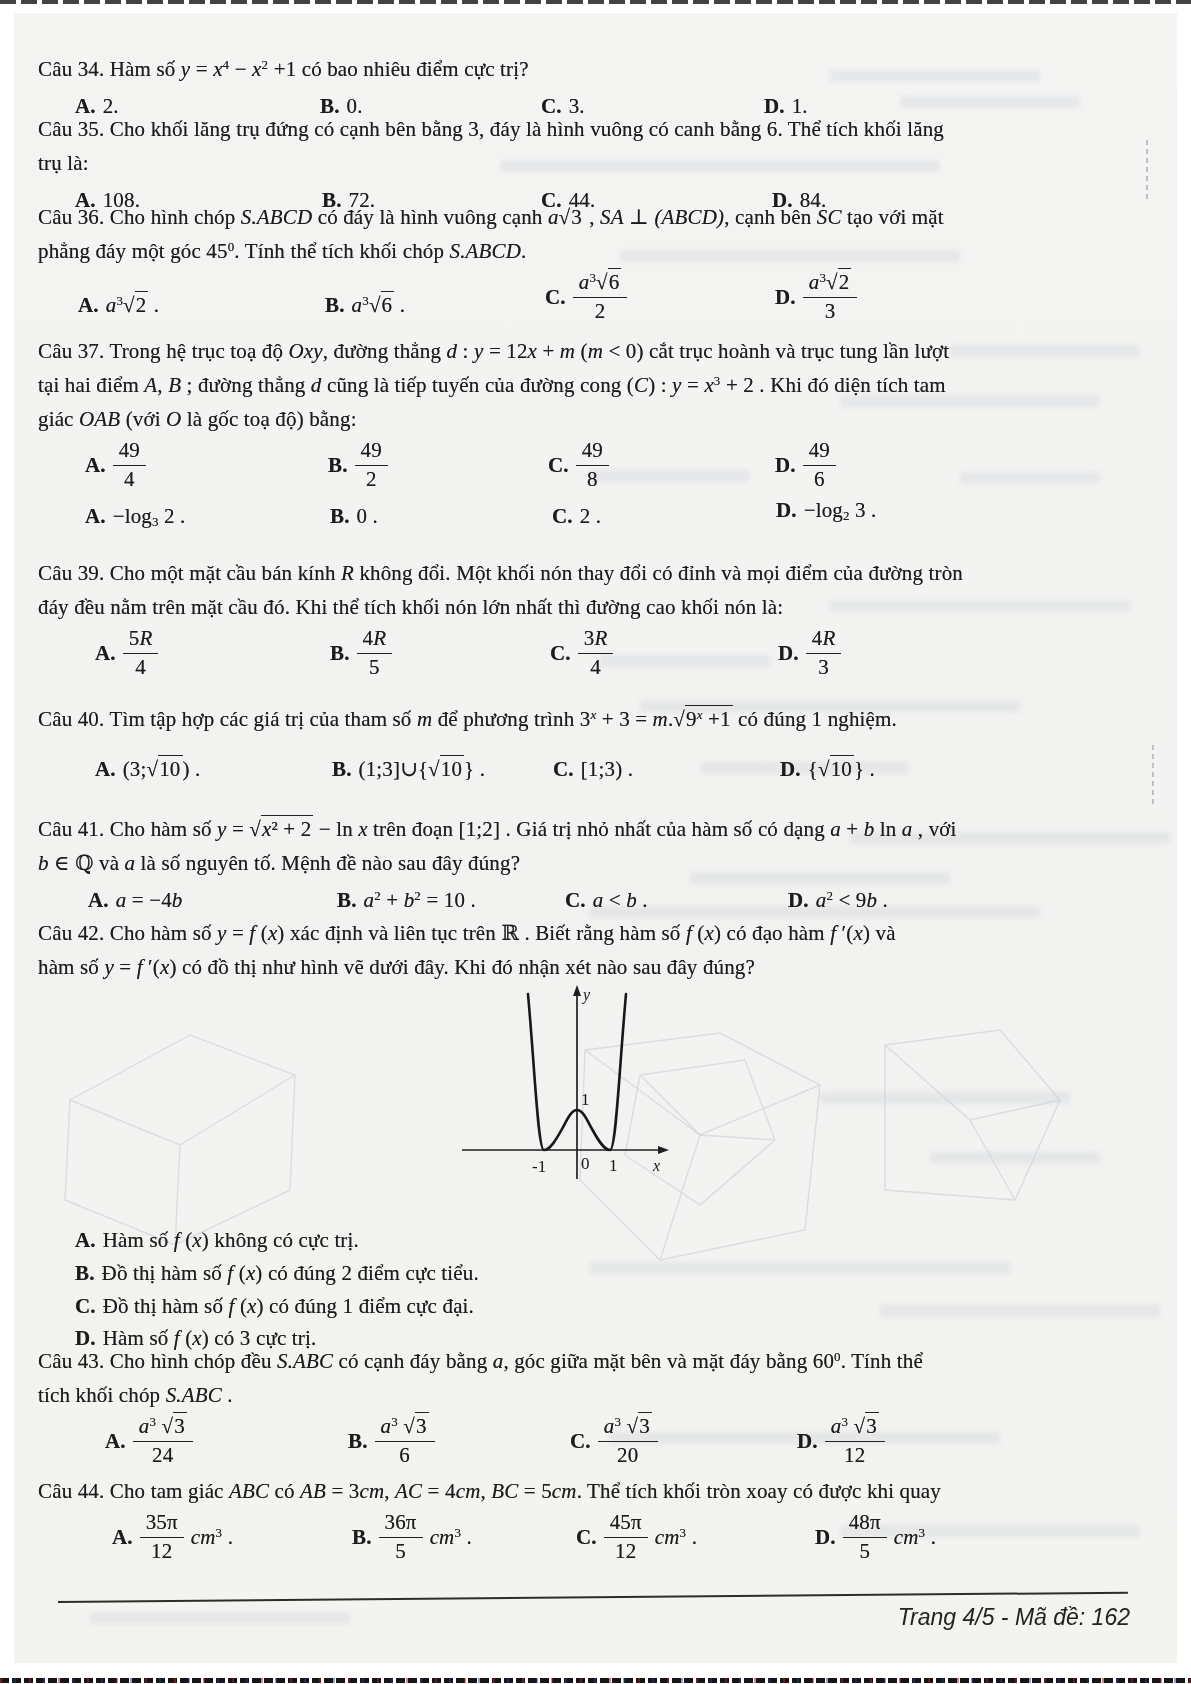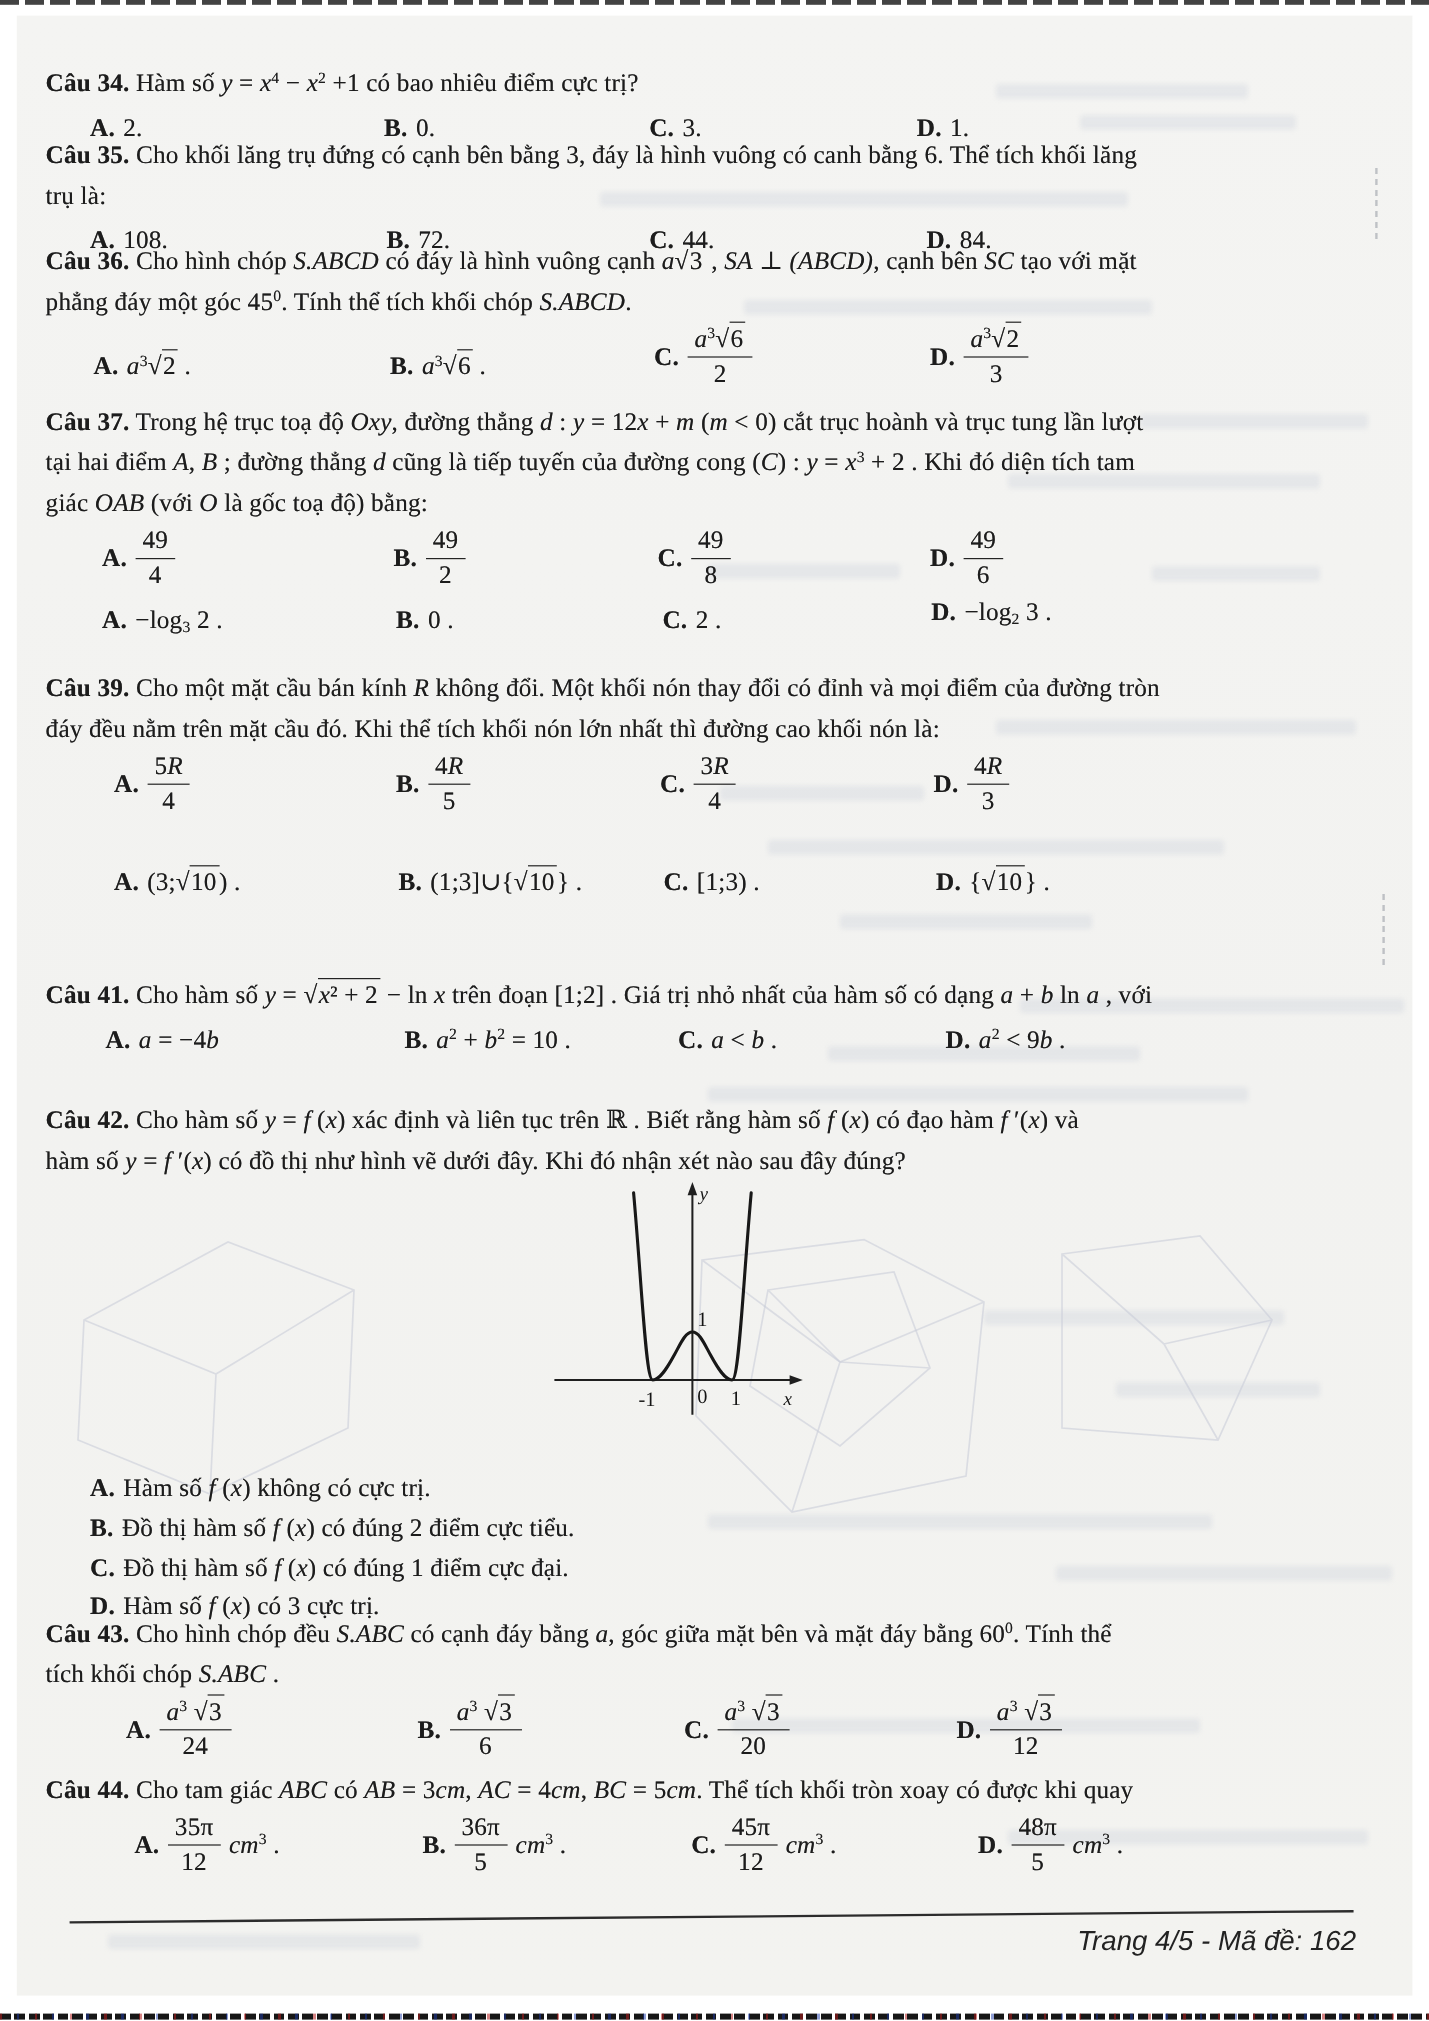--- a/index.html
+++ b/index.html
@@ -18,21 +18,21 @@
       repeating-linear-gradient(90deg,rgba(30,60,170,.5) 14px 16px,rgba(0,0,0,0) 16px 43px),
       repeating-linear-gradient(90deg,#161616 0 9px,rgba(0,0,0,0) 9px 12px);
   }
   .page{
     position:absolute;left:14px;top:13px;width:1163px;height:1650px;
     background:linear-gradient(180deg,#f4f4f2 0%,#f2f2f0 55%,#f3f3f0 100%);
   }
   
   .q{position:absolute;left:38px;width:1110px;font-size:21px;line-height:34px;
      letter-spacing:.15px;text-shadow:0 0 .5px rgba(20,20,20,.6);}
-  .qlabel{font-weight:bold;}
+  .qlabel{font-weight:normal;}
   .crow{position:relative;margin-top:3px;height:40px;}
   .crow.fr{height:68px;}
   .choice{position:absolute;top:0;display:flex;align-items:center;gap:7px;white-space:nowrap;}
   .choice b{font-weight:bold;}
   .lchoice{position:absolute;display:flex;align-items:center;gap:7px;font-size:21px;
      letter-spacing:.15px;text-shadow:0 0 .5px rgba(20,20,20,.6);white-space:nowrap;line-height:32px;}
   .frac{display:inline-block;text-align:center;line-height:1.12;vertical-align:middle;}
   .frac .fn{display:block;padding:0 6px 2px;border-bottom:1.7px solid #232323;}
   .frac .fd{display:block;padding-top:2px;}
   sup{font-size:.62em;line-height:0;vertical-align:.55em;}
@@ -257,20 +257,21 @@
         <b>D.</b>
         <span class="frac">
           <span class="fn">4<i>R</i></span>
           <span class="fd">3</span>
         </span>
       </span>
   </div>
 </div>
 
 <div class="q" style="top:702px">
+  <div><b class="qlabel">Câu 40.</b> <span>Tìm tập hợp các giá trị của tham số  <i>m</i>  để phương trình  3<sup><i>x</i></sup> + 3 = <i>m</i>.<span class="sq">√<span class="sqb">9<sup><i>x</i></sup> +1</span></span>  có đúng 1 nghiệm.</span></div>
   <div class="crow" style="margin-top:16px">
     <span class="choice" style="left:57px">
         <b>A.</b>
         <span>(3;<span class="sq">√<span class="sqb">10</span></span>) .</span>
       </span>
     <span class="choice" style="left:294px">
         <b>B.</b>
         <span>(1;3]∪{<span class="sq">√<span class="sqb">10</span></span>} .</span>
       </span>
     <span class="choice" style="left:515px">
@@ -279,20 +280,21 @@
       </span>
     <span class="choice" style="left:742px">
         <b>D.</b>
         <span>{<span class="sq">√<span class="sqb">10</span></span>} .</span>
       </span>
   </div>
 </div>
 
 <div class="q" style="top:812px">
   <div><b class="qlabel">Câu 41.</b> <span>Cho hàm số  <i>y</i> = <span class="sq">√<span class="sqb"><i>x</i>² + 2</span></span> − ln <i>x</i>  trên đoạn  [1;2] . Giá trị nhỏ nhất của hàm số có dạng  <i>a</i> + <i>b</i> ln <i>a</i> , với</span></div>
+  <div><span><i>b</i> ∈ ℚ  và  <i>a</i>  là số nguyên tố. Mệnh đề nào sau đây đúng?</span></div>
   <div class="crow">
     <span class="choice" style="left:50px">
         <b>A.</b>
         <span><i>a</i> = −4<i>b</i></span>
       </span>
     <span class="choice" style="left:299px">
         <b>B.</b>
         <span><i>a</i><sup>2</sup> + <i>b</i><sup>2</sup> = 10 .</span>
       </span>
     <span class="choice" style="left:527px">

